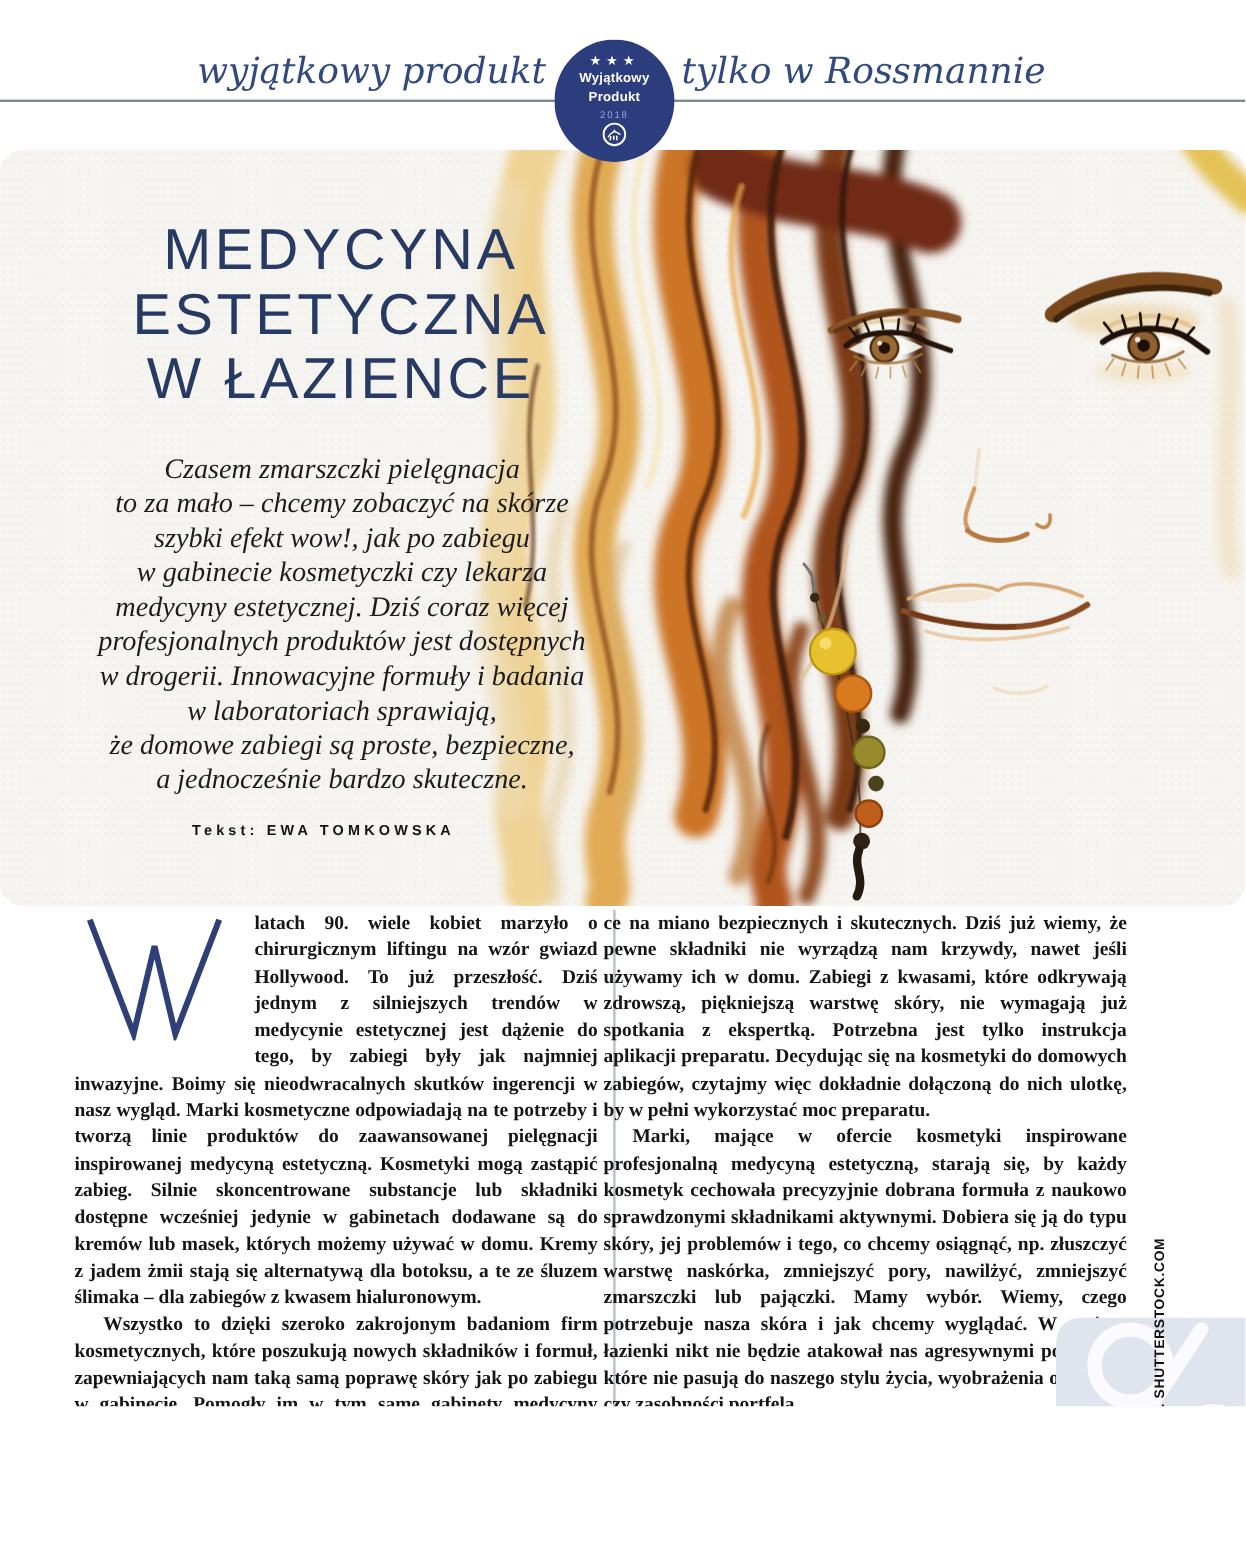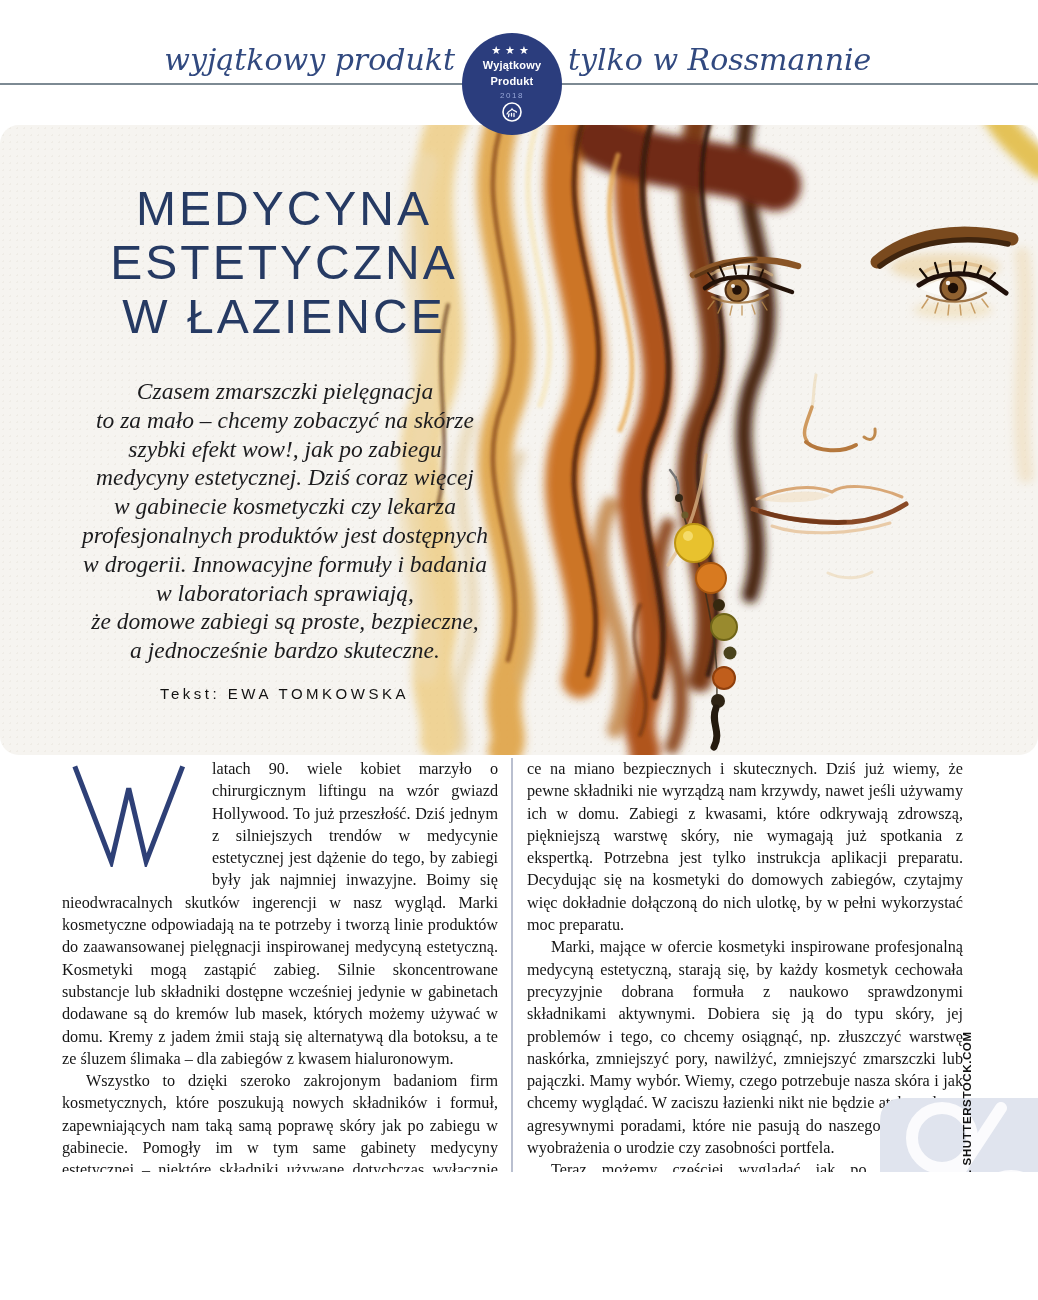--- a/index.html
+++ b/index.html
@@ -22,32 +22,32 @@
   
   .feature{position:absolute;left:0;top:125px;width:1038px;height:630px;background:#f6f4f0;
            background-image:radial-gradient(#efece6 1px,transparent 1px);background-size:7px 7px;border-radius:19px;}
   .illus{position:absolute;left:0;top:0;z-index:0;}
   .title{position:absolute;left:88px;top:57px;width:392px;margin:0;text-align:center;z-index:2;
          font-family:"Liberation Sans",sans-serif;font-weight:200;font-size:48px;line-height:54px;
          letter-spacing:3px;color:#263a63;}
   .intro{position:absolute;left:50px;top:252px;width:470px;text-align:center;z-index:2;
          font-family:"Liberation Serif",serif;font-style:italic;font-size:23.5px;line-height:28.8px;
          color:#1c1c1e;}
-  .byline{position:absolute;left:160px;top:560px;z-index:2;font-size:15px;font-weight:normal;
+  .byline{position:absolute;left:160px;top:560px;z-index:2;font-size:12px;font-weight:bold;
           letter-spacing:3.5px;color:#121212;}
 
   
-  .bodywrap{position:absolute;left:0;top:755px;width:1038px;height:545px;}
+  .bodywrap{position:absolute;left:0;top:755px;width:1038px;height:545px;font-weight:bold;}
   .divider{position:absolute;left:511px;top:3px;width:2px;height:542px;background:#b9bfcf;}
   .col{position:absolute;top:3px;width:436px;font-family:"Liberation Serif",serif;
        font-size:16.2px;line-height:22.3px;color:#151515;text-align:justify;}
   .col p{margin:0;}
   .col p.indent{text-indent:24px;}
   .col-left{left:62px;}
-  .col-right{left:527px;}
+  .col-right{left:503px;}
   .dropwrap{float:left;width:150px;height:110px;margin:3px 0 0 0;}
   .dropwrap svg{display:block;}
   .sr{position:absolute;width:1px;height:1px;overflow:hidden;clip:rect(0 0 0 0);white-space:nowrap;}
 
   
   .footer{position:absolute;left:62px;top:1226px;font-size:17px;letter-spacing:.5px;color:#3a3a3a;z-index:4;}
   .footer b{color:#4c1d95;}
   .footer .sep{color:#aab0b6;padding:0 1px;}
   .credit{position:absolute;left:961px;top:1040px;height:158px;z-index:4;
           writing-mode:vertical-rl;transform:rotate(180deg);
@@ -210,22 +210,22 @@
     <h1 class="title">
       <div>MEDYCYNA</div>
       <div>ESTETYCZNA</div>
       <div>W ŁAZIENCE</div>
     </h1>
 
     <div class="intro">
       <div>Czasem zmarszczki pielęgnacja</div>
       <div>to za mało – chcemy zobaczyć na skórze</div>
       <div>szybki efekt wow!, jak po zabiegu</div>
+      <div>w gabinecie kosmetyczki czy lekarza</div>
       <div>medycyny estetycznej. Dziś coraz więcej</div>
-      <div>w gabinecie kosmetyczki czy lekarza</div>
       <div>profesjonalnych produktów jest dostępnych</div>
       <div>w drogerii. Innowacyjne formuły i badania</div>
       <div>w laboratoriach sprawiają,</div>
       <div>że domowe zabiegi są proste, bezpieczne,</div>
       <div>a jednocześnie bardzo skuteczne.</div>
     </div>
 
     <div class="byline">Tekst: EWA TOMKOWSKA</div>
   </section>
 

